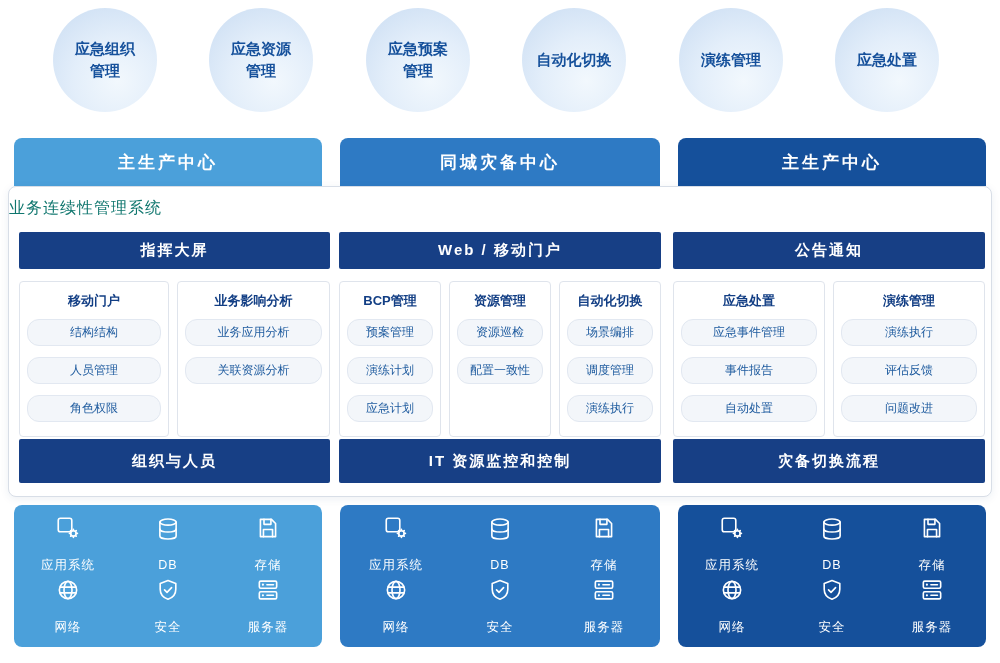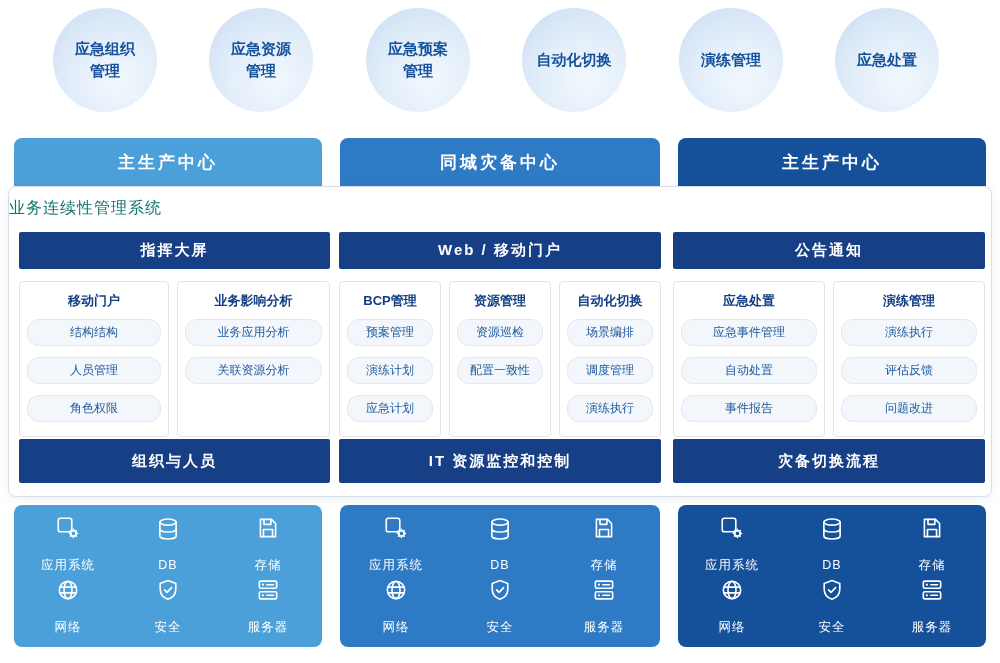--- a/index.html
+++ b/index.html
@@ -163,22 +163,22 @@
     </div>
     <div class="card k5">
       <div class="card-title">自动化切换</div>
       <div class="card-item">场景编排</div>
       <div class="card-item">调度管理</div>
       <div class="card-item">演练执行</div>
     </div>
     <div class="card k6">
       <div class="card-title">应急处置</div>
       <div class="card-item">应急事件管理</div>
+      <div class="card-item">事件报告</div>
       <div class="card-item">自动处置</div>
-      <div class="card-item">事件报告</div>
     </div>
     <div class="card k7">
       <div class="card-title">演练管理</div>
       <div class="card-item">演练执行</div>
       <div class="card-item">评估反馈</div>
       <div class="card-item">问题改进</div>
     </div>
 
     <div class="navy-bar bt g1" style="background: rgb(23, 63, 133);">组织与人员</div>
     <div class="navy-bar bt g2" style="background: rgb(23, 63, 133); text-align: center;">IT 资源监控和控制</div>

